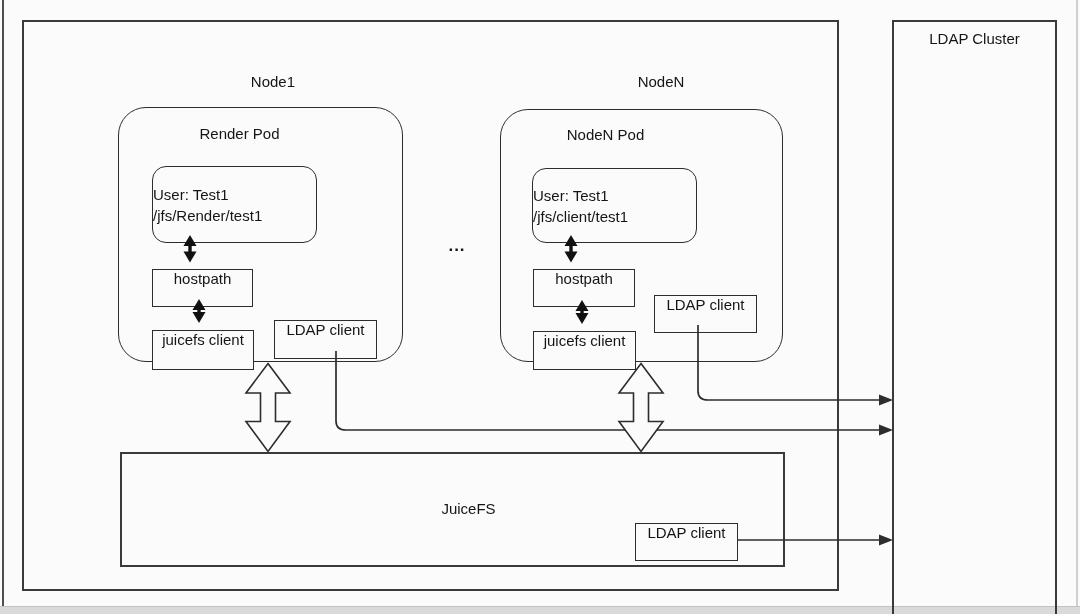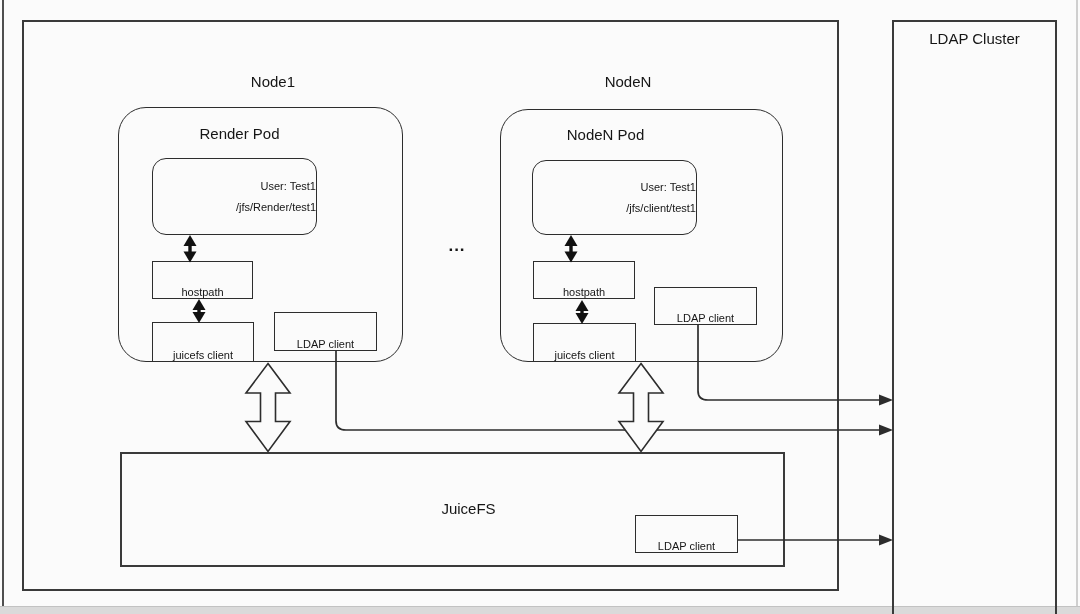--- a/index.html
+++ b/index.html
@@ -19,22 +19,22 @@
   .pod {
     position: absolute;
     border: 1.6px solid #2d2d2d;
     border-radius: 28px;
     background: transparent;
   }
   .box {
     position: absolute;
     border: 1.7px solid #2d2d2d;
     background: #fbfbfb;
-    display: flex; align-items: flex-end; justify-content: center;
-    font-size: 11px; white-space: nowrap;
+    display: flex; align-items: flex-start; justify-content: center;
+    font-size: 15px; white-space: nowrap; margin-top: 8px;
   }
   .rounded-box {
     border-radius: 14px;
     flex-direction: column;
     line-height: 21px;
     text-align: center;
   }
   .label {
     position: absolute;
     font-size: 15px;
@@ -73,21 +73,21 @@
 </div>
 <div class="box" style="left:152px; top:322px; width:102px; height:40px;">
   <span>juicefs client</span>
 </div>
 <div class="box" style="left:274px; top:312px; width:103px; height:39px;">
   <span>LDAP client</span>
 </div>
 
 <div class="label ellipsis" style="left:438px; top:238px; width:38px;">...</div>
 
-<div class="label" style="left:563px; top:74px; width:130px;">NodeN</div>
+<div class="label" style="left:596px; top:74px; width:130px;">NodeN</div>
 <div class="pod" style="left:500px; top:109px; width:283px; height:253px;"></div>
 <div class="label" style="left:538px; top:127px; width:135px;">NodeN Pod</div>
 <div class="box rounded-box" style="left:532px; top:160px; width:165px; height:75px;">
   <span>User: Test1</span>
   <span>/jfs/client/test1</span>
 </div>
 <div class="box" style="left:533px; top:261px; width:102px; height:38px;">
   <span>hostpath</span>
 </div>
 <div class="box" style="left:533px; top:323px; width:103px; height:39px;">

